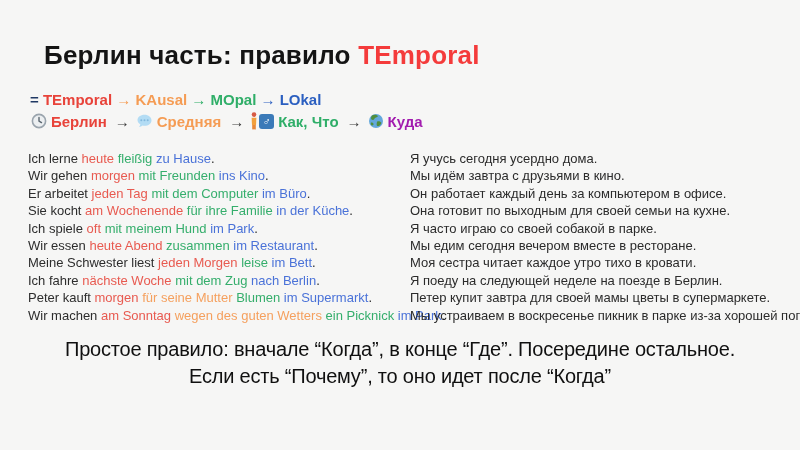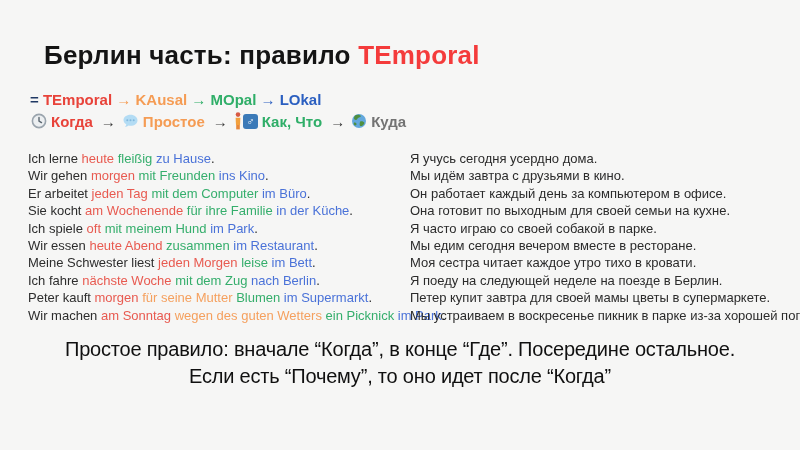--- a/index.html
+++ b/index.html
@@ -54,51 +54,51 @@
 
 <div class="formula"><span style="color: rgb(31, 56, 100);">= </span><span style="color: rgb(232, 67, 58);">TEmporal</span><span style="color: rgb(245, 156, 84);"> → </span><span style="color: rgb(245, 156, 84);">KAusal</span><span style="color: rgb(47, 174, 104);"> → </span><span style="color: rgb(47, 174, 104);">MOpal</span><span style="color: rgb(43, 95, 192);"> → </span><span style="color: rgb(43, 95, 192);">LOkal</span></div>
 
 <div class="questions">
     <span class="icon">
     <svg width="16" height="16" viewBox="0 0 16 16">
       <circle cx="8" cy="8" r="6.6" fill="#eceff1" stroke="#9aa4ad" stroke-width="1.6"></circle>
       <path d="M8 4.4 V8 L10.5 9.6" stroke="#5b6770" stroke-width="1.4" fill="none" stroke-linecap="round"></path>
     </svg>
   </span>
-    <span class="lbl" style="color: rgb(232, 67, 58);">Когда</span>
+    <span class="lbl" style="color: rgb(232, 67, 58);">Берлин</span>
     <span class="arrow" style="color: rgb(58, 58, 58);">→</span>
     <span class="icon">
     <svg width="17" height="16" viewBox="0 0 17 16">
       <path d="M8.5 1.8c-4 0-7 2.3-7 5.3 0 1.8 1.1 3.3 2.8 4.2-.1.9-.6 2-1.4 2.8 1.5-.2 2.8-.9 3.7-1.6.6.1 1.2.2 1.9.2 4 0 7-2.3 7-5.3s-3-5.6-7-5.6z" fill="#b3dcf4"></path>
       <circle cx="5.3" cy="7.2" r="1" fill="#82b8dd"></circle>
       <circle cx="8.5" cy="7.2" r="1" fill="#82b8dd"></circle>
       <circle cx="11.7" cy="7.2" r="1" fill="#82b8dd"></circle>
     </svg>
   </span>
-    <span class="lbl" style="color: rgb(245, 156, 84);">Простое</span>
+    <span class="lbl" style="color: rgb(245, 156, 84);">Средняя</span>
     <span class="arrow" style="color: rgb(58, 58, 58);">→</span>
     <span class="icon" style="margin-right:1px;">
     <svg width="8" height="18" viewBox="0 0 8 18">
       <circle cx="4" cy="2.6" r="2.3" fill="#d75a44"></circle>
       <path d="M1.6 5.8 h4.8 l-.4 7.2 h-4z" fill="#f2a03d"></path>
       <path d="M2.2 13 h3.6 v4.4 h-3.6z" fill="#e8883a"></path>
     </svg>
   </span>
     <span class="male-box">♂</span>
     <span class="lbl" style="color: rgb(47, 174, 104);">Как, Что</span>
     <span class="arrow" style="color: rgb(58, 58, 58);">→</span>
     <span class="icon">
     <svg width="16" height="16" viewBox="0 0 16 16">
       <circle cx="8" cy="8" r="7" fill="#63a8dc"></circle>
       <path d="M4 2.6c2.2-1.4 5-1 6 .6-1 1.6-3.1 1-3.6 2.6C5.9 7.4 4.3 7.2 3.2 6.2c-.4-1.2.1-2.6.8-3.6z" fill="#4f8f3e"></path>
       <path d="M9.2 8.4c1.6-.6 3.6 0 4.2 1.5-.6 1.7-2.1 3.2-3.7 3.2-1.6 0-1-3.7-.5-4.7z" fill="#4f8f3e"></path>
       <path d="M3 9.5c1-.4 2.3.2 2.5 1.3.2 1-.7 1.9-1.6 1.6C3 12 2.4 10.4 3 9.5z" fill="#4f8f3e"></path>
     </svg>
   </span>
-    <span class="lbl" style="color: #737373;">Куда</span>
+    <span class="lbl" style="color: #a21caf;">Куда</span>
   </div>
 
 <div class="rows">
     <div class="row"><span class="de"><span style="color: rgb(45, 45, 45);">Ich lerne </span><span style="color: rgb(232, 90, 80);">heute</span><span style="color: rgb(45, 45, 45);"> </span><span style="color: rgb(53, 174, 108);">fleißig</span><span style="color: rgb(45, 45, 45);"> </span><span style="color: rgb(74, 114, 216);">zu Hause</span><span style="color: rgb(45, 45, 45);">.</span></span><span class="ru" style="color: rgb(43, 43, 43);">Я учусь сегодня усердно дома.</span></div>
     <div class="row"><span class="de"><span style="color: rgb(45, 45, 45);">Wir gehen </span><span style="color: rgb(232, 90, 80);">morgen</span><span style="color: rgb(45, 45, 45);"> </span><span style="color: rgb(53, 174, 108);">mit Freunden</span><span style="color: rgb(45, 45, 45);"> </span><span style="color: rgb(74, 114, 216);">ins Kino</span><span style="color: rgb(45, 45, 45);">.</span></span><span class="ru" style="color: rgb(43, 43, 43);">Мы идём завтра с друзьями в кино.</span></div>
     <div class="row"><span class="de"><span style="color: rgb(45, 45, 45);">Er arbeitet </span><span style="color: rgb(232, 90, 80);">jeden Tag</span><span style="color: rgb(45, 45, 45);"> </span><span style="color: rgb(53, 174, 108);">mit dem Computer</span><span style="color: rgb(45, 45, 45);"> </span><span style="color: rgb(74, 114, 216);">im Büro</span><span style="color: rgb(45, 45, 45);">.</span></span><span class="ru" style="color: rgb(43, 43, 43);">Он работает каждый день за компьютером в офисе.</span></div>
     <div class="row"><span class="de"><span style="color: rgb(45, 45, 45);">Sie kocht </span><span style="color: rgb(232, 90, 80);">am Wochenende</span><span style="color: rgb(45, 45, 45);"> </span><span style="color: rgb(53, 174, 108);">für ihre Familie</span><span style="color: rgb(45, 45, 45);"> </span><span style="color: rgb(74, 114, 216);">in der Küche</span><span style="color: rgb(45, 45, 45);">.</span></span><span class="ru" style="color: rgb(43, 43, 43);">Она готовит по выходным для своей семьи на кухне.</span></div>
     <div class="row"><span class="de"><span style="color: rgb(45, 45, 45);">Ich spiele </span><span style="color: rgb(232, 90, 80);">oft</span><span style="color: rgb(45, 45, 45);"> </span><span style="color: rgb(53, 174, 108);">mit meinem Hund</span><span style="color: rgb(45, 45, 45);"> </span><span style="color: rgb(74, 114, 216);">im Park</span><span style="color: rgb(45, 45, 45);">.</span></span><span class="ru" style="color: rgb(43, 43, 43);">Я часто играю со своей собакой в парке.</span></div>
     <div class="row"><span class="de"><span style="color: rgb(45, 45, 45);">Wir essen </span><span style="color: rgb(232, 90, 80);">heute Abend</span><span style="color: rgb(45, 45, 45);"> </span><span style="color: rgb(53, 174, 108);">zusammen</span><span style="color: rgb(45, 45, 45);"> </span><span style="color: rgb(74, 114, 216);">im Restaurant</span><span style="color: rgb(45, 45, 45);">.</span></span><span class="ru" style="color: rgb(43, 43, 43);">Мы едим сегодня вечером вместе в ресторане.</span></div>
     <div class="row"><span class="de"><span style="color: rgb(45, 45, 45);">Meine Schwester liest </span><span style="color: rgb(232, 90, 80);">jeden Morgen</span><span style="color: rgb(45, 45, 45);"> </span><span style="color: rgb(53, 174, 108);">leise</span><span style="color: rgb(45, 45, 45);"> </span><span style="color: rgb(74, 114, 216);">im Bett</span><span style="color: rgb(45, 45, 45);">.</span></span><span class="ru" style="color: rgb(43, 43, 43);">Моя сестра читает каждое утро тихо в кровати.</span></div>

